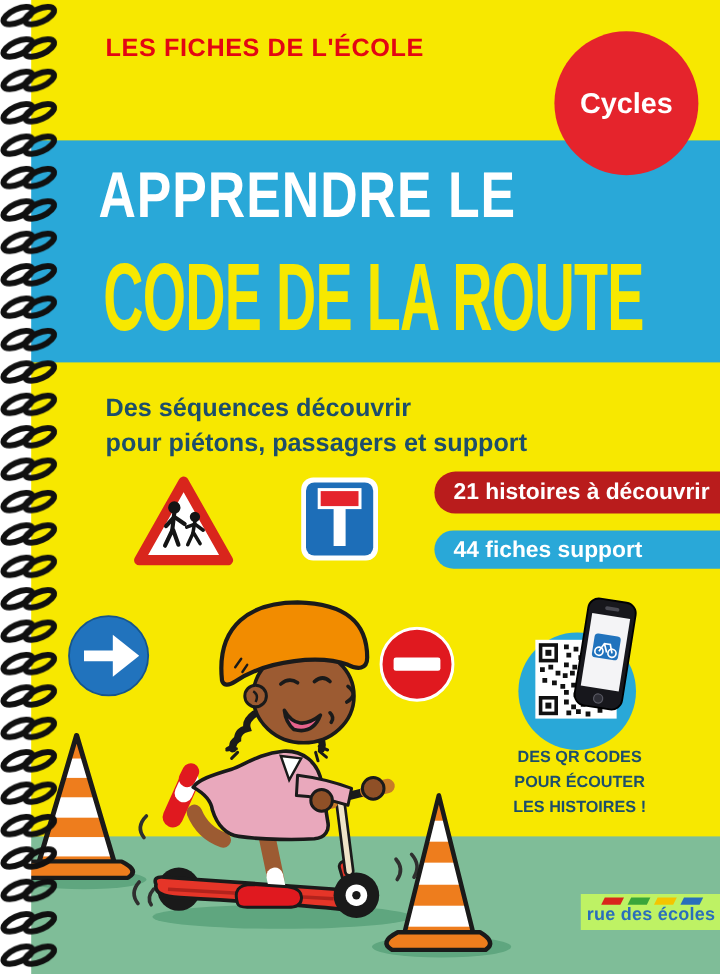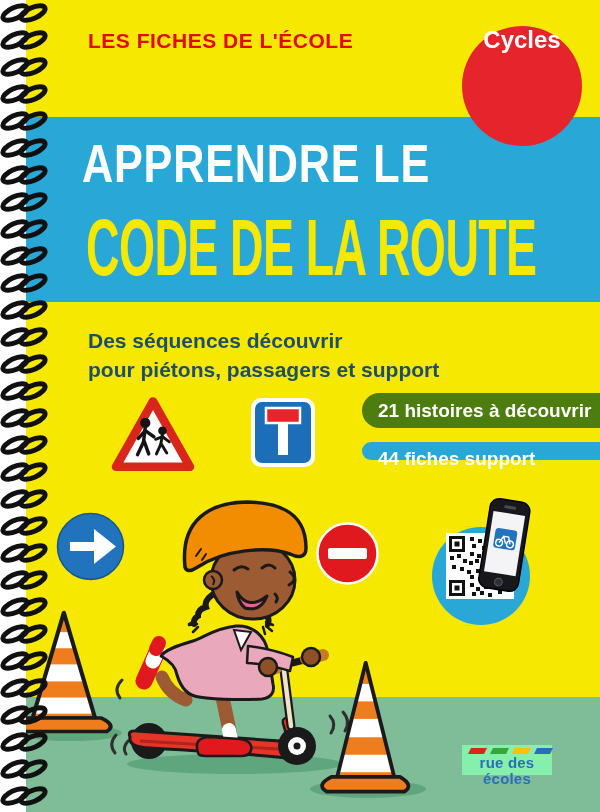--- a/index.html
+++ b/index.html
@@ -7,38 +7,38 @@
         font-family:"Liberation Sans",sans-serif;}
   .abs{position:absolute;}
   
   .cover{left:25px;top:0;width:575px;height:812px;background:#F7E800;}
   .banner{left:25px;top:117px;width:575px;height:185px;background:#29A8D8;}
   .ground{left:25px;top:697px;width:575px;height:115px;background:#7FBD98;}
   
   .series-title{left:88px;top:29px;font-size:21px;font-weight:bold;color:#E30613;letter-spacing:.5px;}
   .badge{left:462px;top:26px;width:120px;height:120px;border-radius:50%;background:#E5242C;
          color:#fff;font-weight:bold;font-size:24px;text-align:center;line-height:27px;
-         display:flex;flex-direction:column;justify-content:space-between;}
+         display:flex;flex-direction:column;justify-content:center;}
   
   .title1{left:82px;top:132px;color:#fff;font-size:54px;font-weight:bold;white-space:nowrap;
           transform:scaleX(.80);transform-origin:left top;letter-spacing:1px;}
   .title2{left:86px;top:202px;color:#F7E800;font-size:80px;font-weight:bold;white-space:nowrap;
           transform:scaleX(.58);transform-origin:left top;letter-spacing:-1px;}
   .subtitle{left:88px;top:326px;font-size:21px;font-weight:bold;color:#1D4E6B;line-height:29px;}
   
   .pill{left:362px;height:35px;right:0;width:238px;border-radius:18px 0 0 18px;color:#fff;
         font-size:19px;font-weight:bold;line-height:35px;padding-left:16px;box-sizing:border-box;
         white-space:nowrap;}
-  .pill-red{top:393px;background:#4d7c0f;}
-  .pill-blue{top:442px;background:#29A8D8;height:18px;line-height:34px;}
+  .pill-red{top:393px;background:#b91c1c;}
+  .pill-blue{top:442px;background:#29A8D8;height:32px;line-height:34px;}
   
   .qr-caption{left:421px;top:620px;width:124px;text-align:center;font-size:13.5px;font-weight:bold;
               color:#1D4E6B;line-height:21px;}
   
-  .logo{left:462px;top:745px;width:90px;height:30px;background:#86efac;padding:2px 4px 0 4px;box-sizing:border-box;}
+  .logo{left:484px;top:745px;width:117px;height:30px;background:#bef264;padding:2px 4px 0 4px;box-sizing:border-box;}
   .logo-text{font-size:15px;color:#2A6EBB;font-weight:bold;line-height:16px;letter-spacing:.2px;text-align:center;}
   
   .spine{left:0;top:0;width:26px;height:812px;background:#fff;}
   .spirals{left:0;top:0;width:50px;height:812px;}
   .qr-circle{left:432px;top:527px;width:98px;height:98px;border-radius:50%;background:#29A8D8;}
   .phone{left:477px;top:498px;transform:rotate(9deg);}
 </style>
 </head>
 <body>
 
@@ -128,20 +128,25 @@
     <rect x="21" y="7.5" width="12" height="3" rx="1.5" fill="#4a4a52"></rect>
     <circle cx="27" cy="84.5" r="3.8" fill="#2e2e36" stroke="#5a5a64" stroke-width="1"></circle>
     <rect x="16" y="31" width="22" height="20" rx="3" fill="#2173BD"></rect>
     <g stroke="#fff" stroke-width="1.4" fill="none">
       <circle cx="21.5" cy="45.5" r="3.4"></circle>
         <circle cx="32.5" cy="45.5" r="3.4"></circle>
       <path d="M21.5,45.5 L25,38.5 L30,38.5 L32.5,45.5 M25,38.5 L28,45.5"></path>
     </g>
   </svg>
 
+  <div class="abs qr-caption">
+    <div>DES QR CODES</div>
+    <div>POUR ÉCOUTER</div>
+    <div>LES HISTOIRES !</div>
+  </div>
 
   <div class="abs ground"></div>
 
   <svg class="abs" style="left:0;top:0" width="600" height="812" viewBox="0 0 600 812">
     <defs>
       <g id="cone">
         <clipPath id="coneclip">
             <polygon points="46,3 16,127 76,127"></polygon>
           </clipPath>
         <polygon points="46,3 16,127 76,127" fill="#EE7D1D"></polygon>

